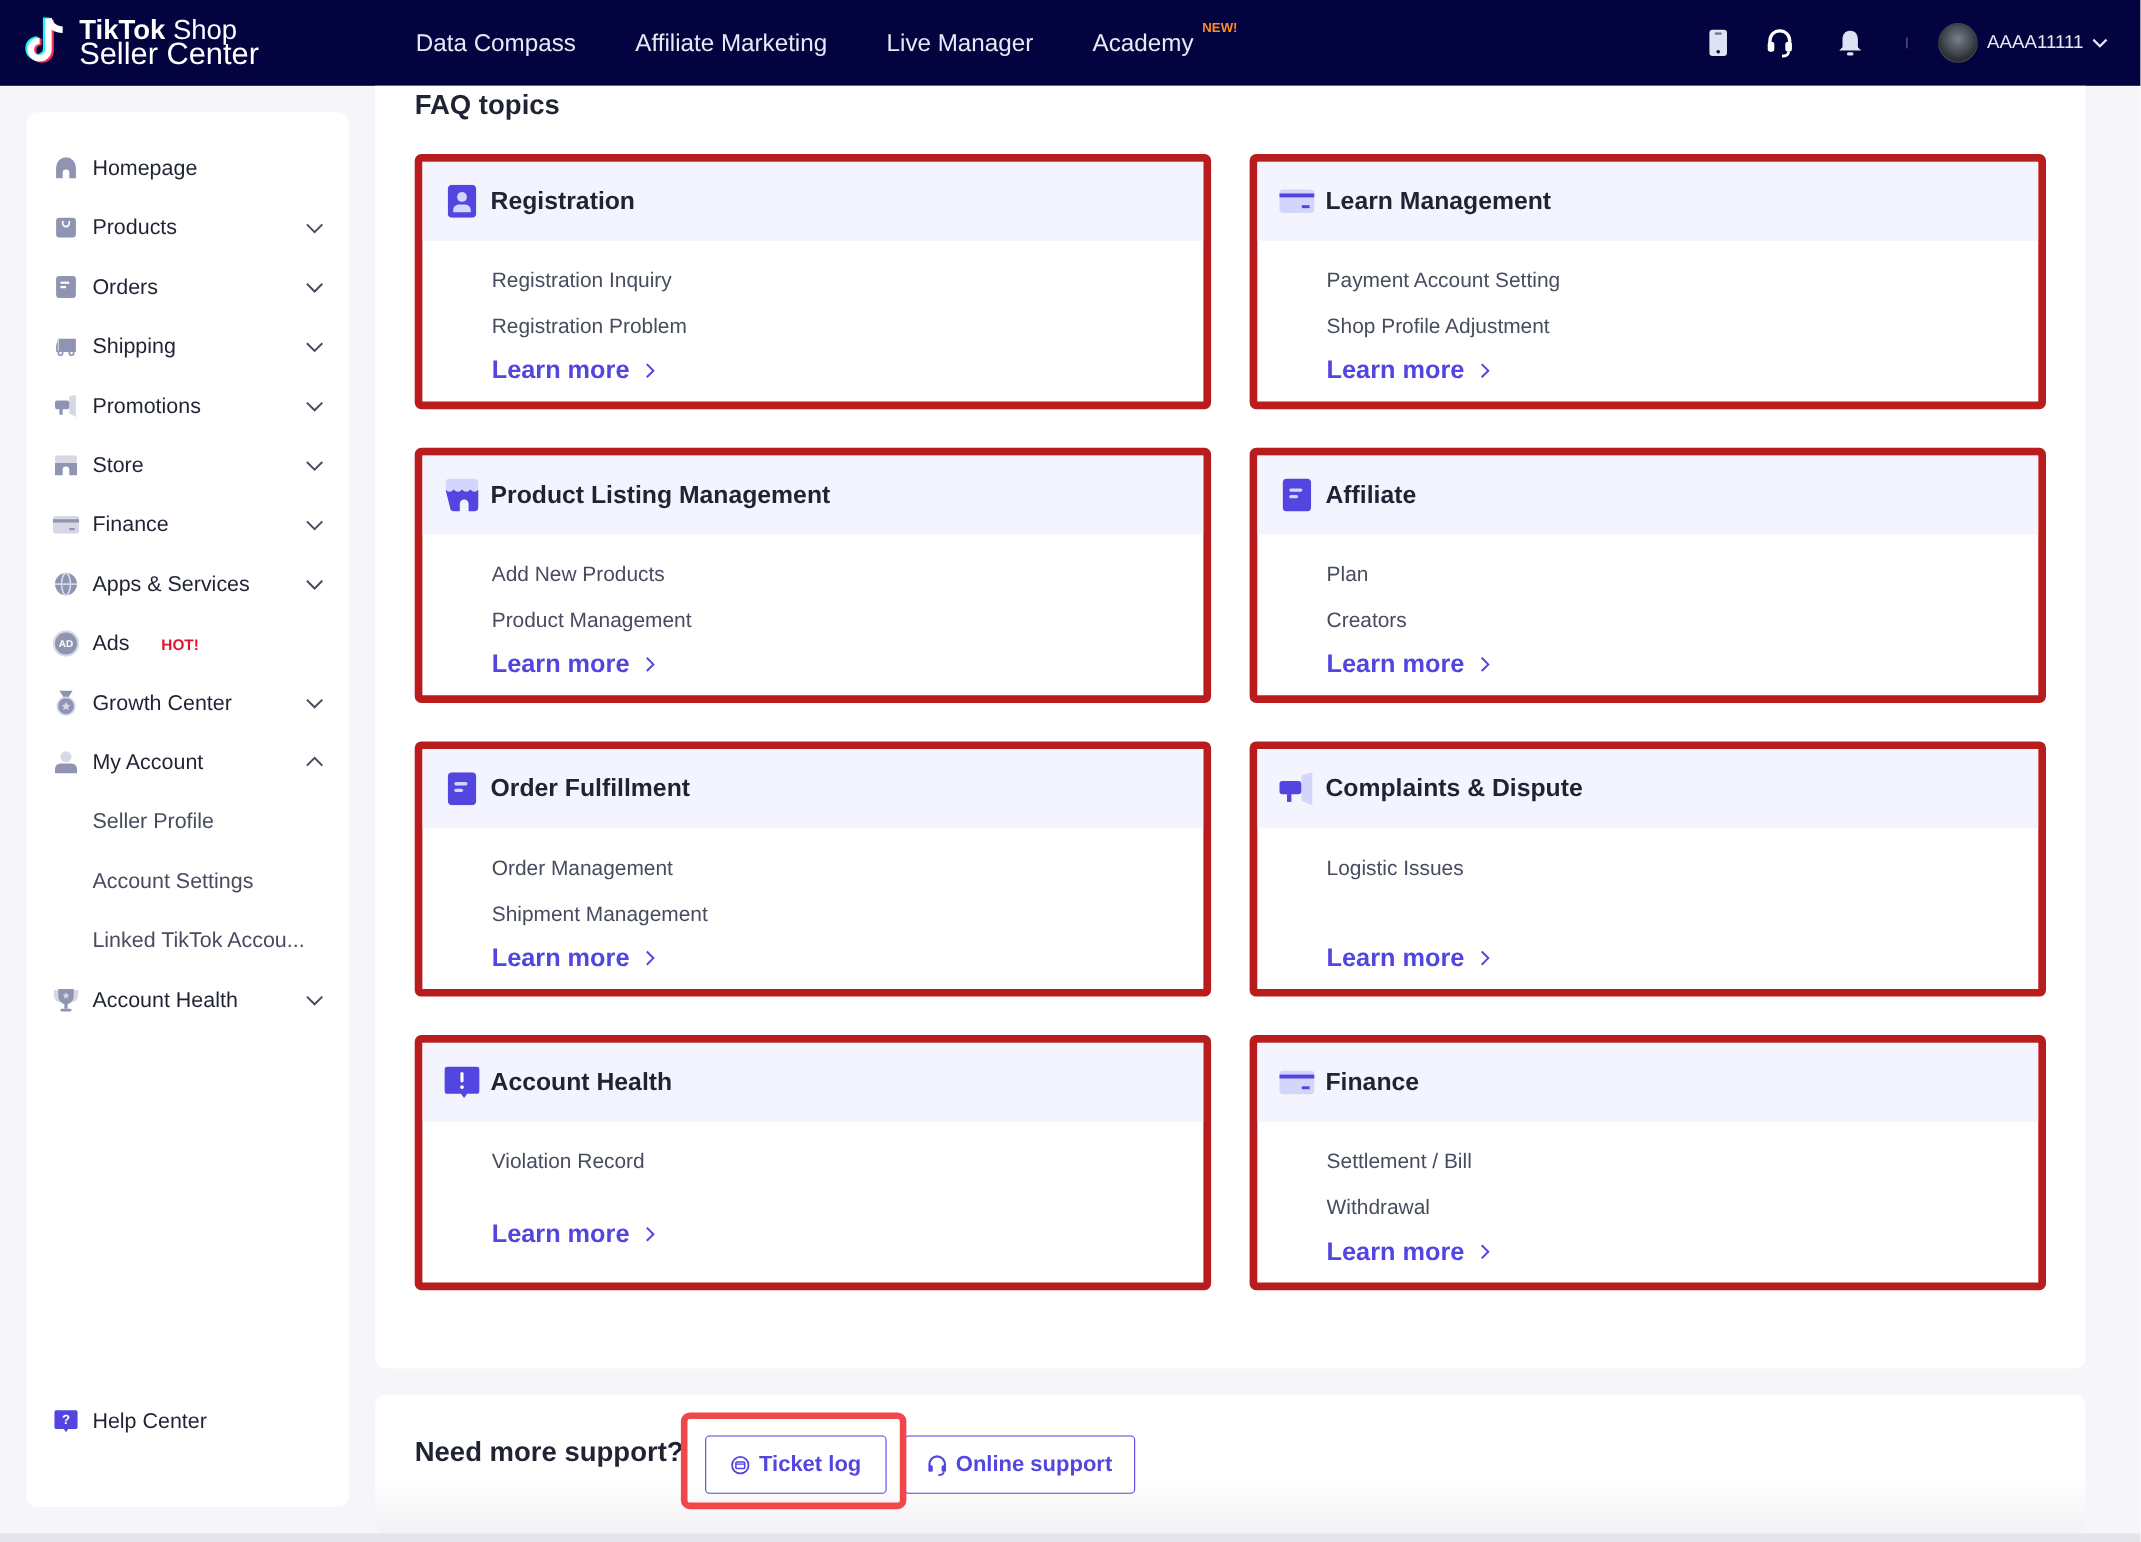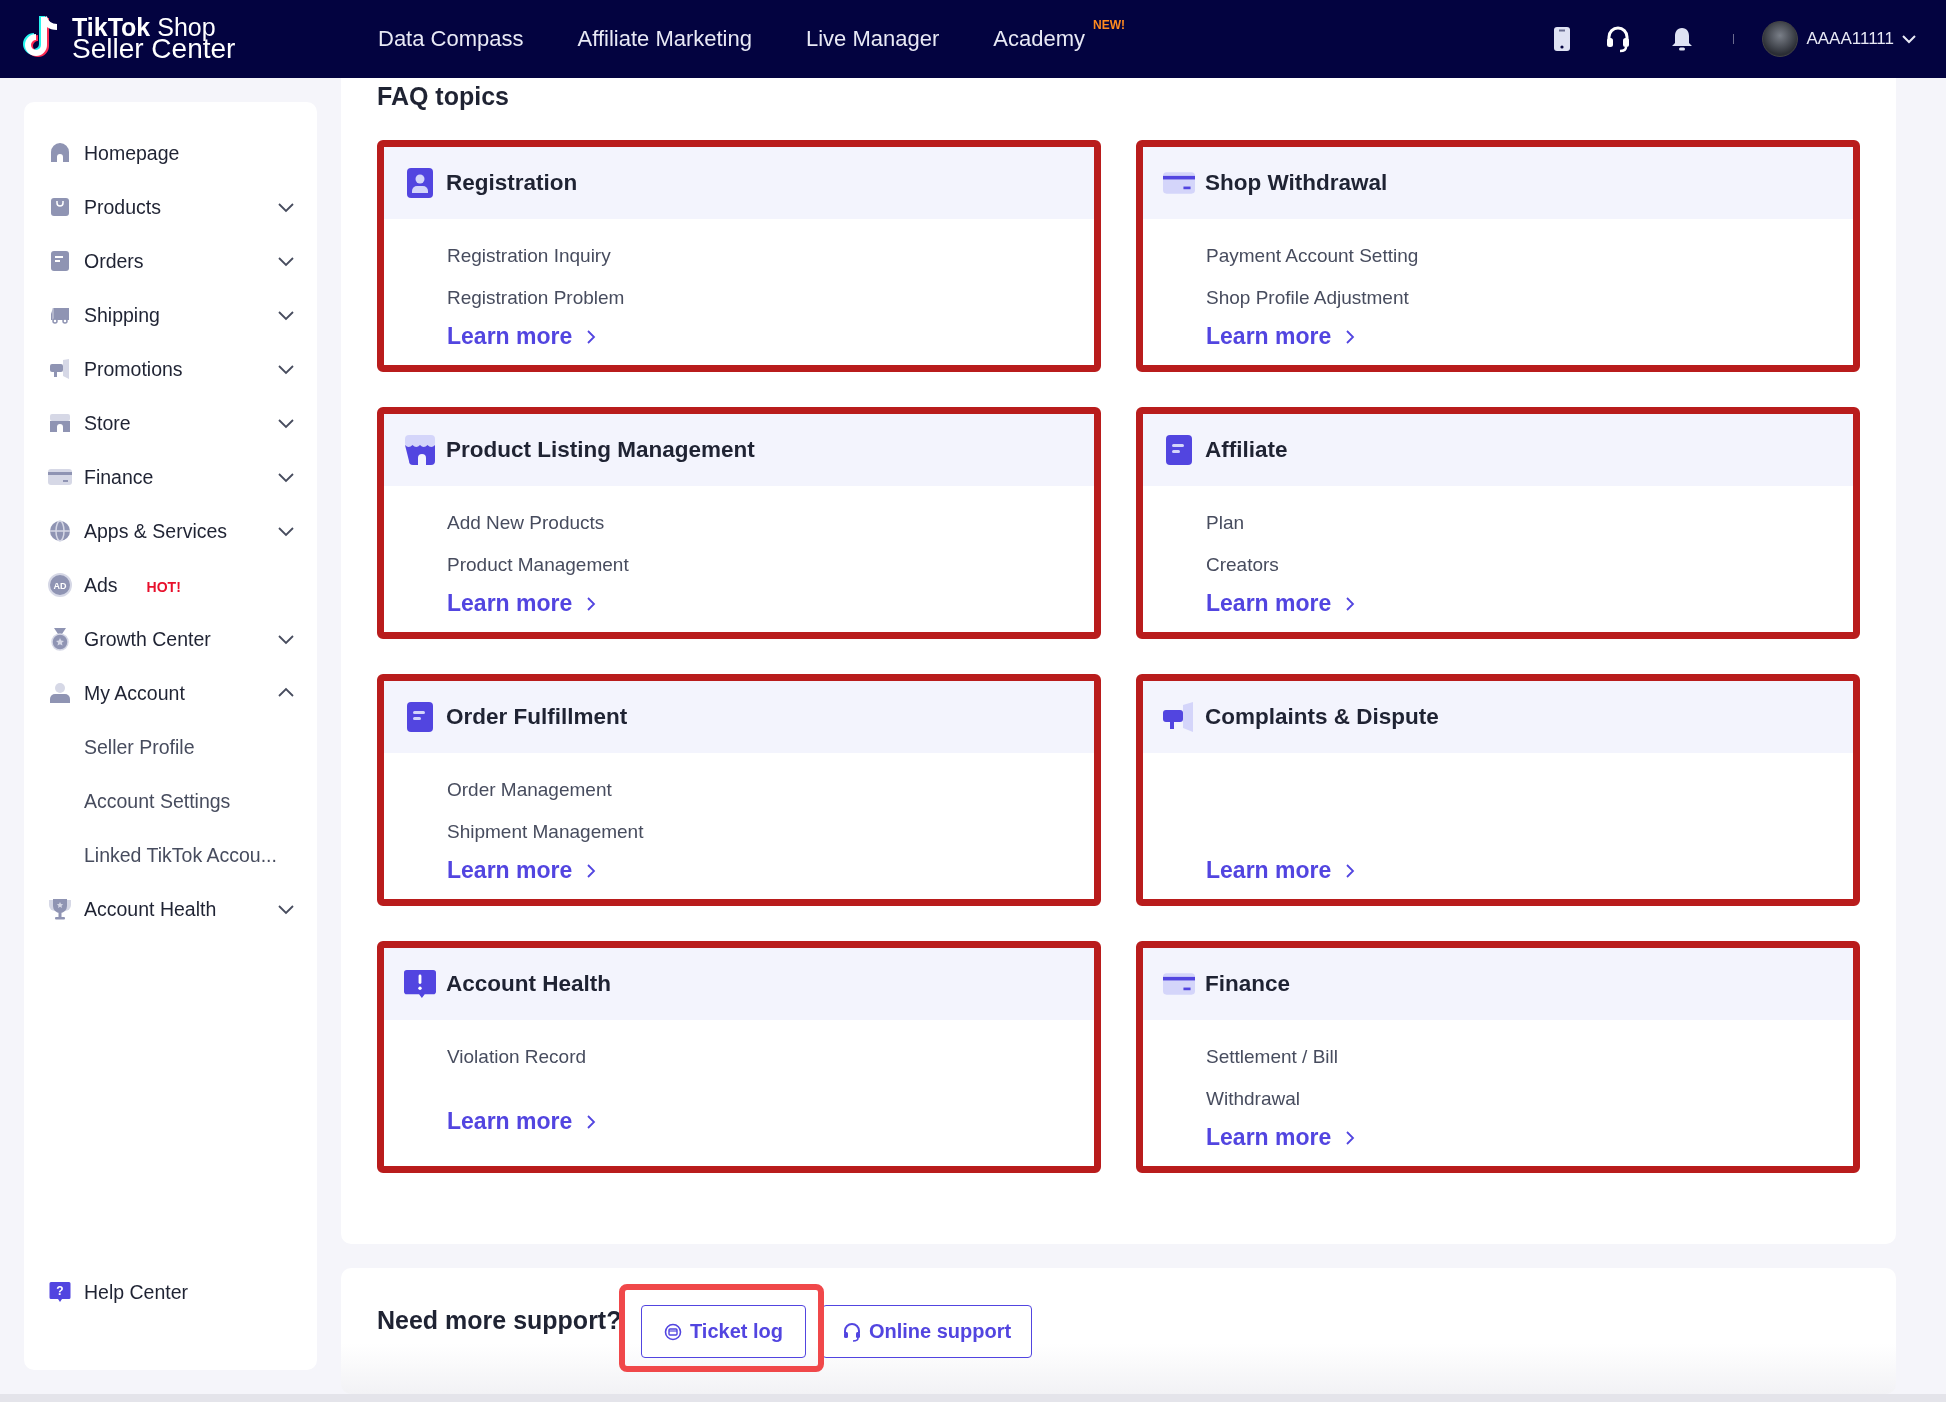--- a/index.html
+++ b/index.html
@@ -351,21 +351,21 @@
 
   <div class="card" style="left:795px; top:62px;">
     <div class="card-head">
       <span class="card-icon">
           <svg width="36" height="26" viewBox="0 0 36 26">
             <rect x="0" y="1" width="36" height="24" rx="4" fill="#d4d5fa"></rect>
             <rect x="0" y="5" width="36" height="4" fill="#5245e0"></rect>
             <rect x="23" y="17" width="8" height="3" fill="#5245e0"></rect>
           </svg>
         </span>
-      <span class="card-title">Shop Withdrawal</span>
+      <span class="card-title">Learn Management</span>
     </div>
     <div class="card-links card-body">
       <div class="card-link">Payment Account Setting</div>
       <div class="card-link">Shop Profile Adjustment</div>
     </div>
     <div class="learn" style="top:176px;">
         <span>Learn more</span>
         <svg width="10" height="16" viewBox="0 0 10 16">
           <path d="M2 2 l6 6 l-6 6" fill="none" stroke="#5245e0" stroke-width="1.8"></path>
         </svg>
@@ -443,20 +443,23 @@
   <div class="card" style="left:795px; top:596px;">
     <div class="card-head">
       <span class="card-icon">
           <svg width="32" height="30" viewBox="0 0 32 30">
             <path d="M20 3 l10 -3 v30 l-10 -4z" fill="#d4d5fa"></path>
             <rect x="0" y="8" width="20" height="12" rx="3" fill="#5245e0"></rect>
             <rect x="7" y="18" width="4" height="9" fill="#5245e0"></rect>
           </svg>
         </span>
       <span class="card-title">Complaints &amp; Dispute</span>
+    </div>
+    <div class="card-links card-body">
+      <div class="card-link">Logistic Issues</div>
     </div>
     <div class="learn" style="top:176px;">
         <span>Learn more</span>
         <svg width="10" height="16" viewBox="0 0 10 16">
           <path d="M2 2 l6 6 l-6 6" fill="none" stroke="#5245e0" stroke-width="1.8"></path>
         </svg>
       </div>
   </div>
 
   <div class="card" style="left:36px; top:863px;">

